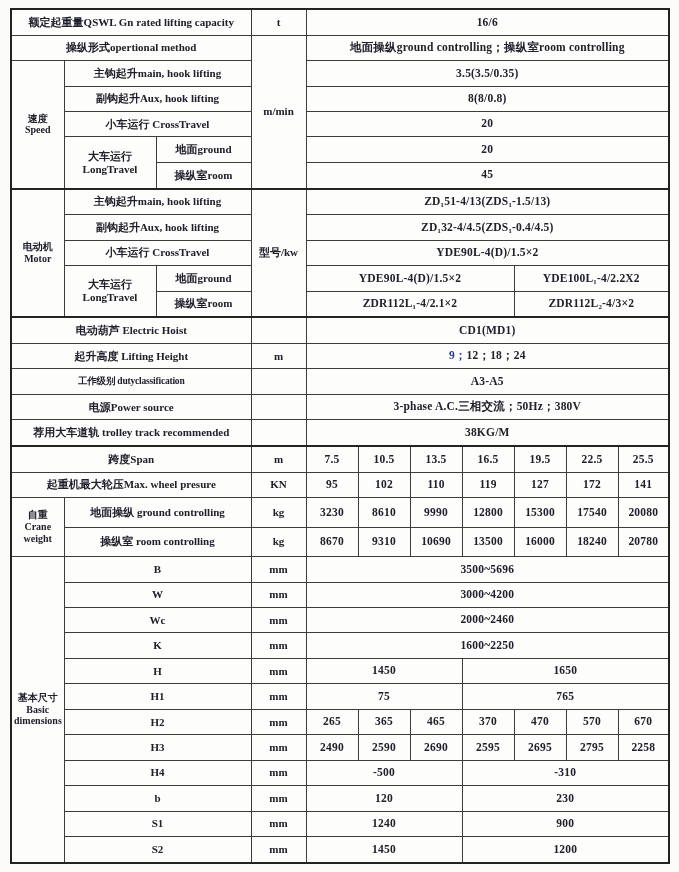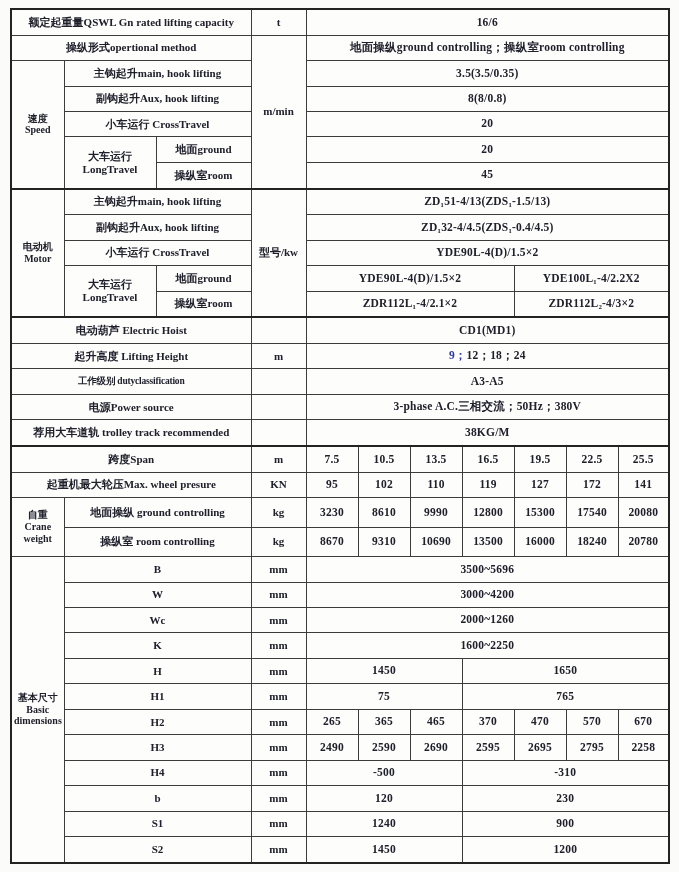--- a/index.html
+++ b/index.html
@@ -205,21 +205,21 @@
           <td colspan="7" class="c-value" data-name="dim-B-value-3">3500~5696</td>
         </tr>
         <tr data-name="row-dim-W">
           <td colspan="2" class="c-label" data-name="dim-W-label-0">W</td>
           <td class="c-unit" data-name="dim-W-unit-1">mm</td>
           <td colspan="7" class="c-value" data-name="dim-W-value-2">3000~4200</td>
         </tr>
         <tr data-name="row-dim-Wc">
           <td colspan="2" class="c-label" data-name="dim-Wc-label-0">Wc</td>
           <td class="c-unit" data-name="dim-Wc-unit-1">mm</td>
-          <td colspan="7" class="c-value" data-name="dim-Wc-value-2">2000~1260</td>
+          <td colspan="7" class="c-value" data-name="dim-Wc-value-2">2000~2460</td>
         </tr>
         <tr data-name="row-dim-K">
           <td colspan="2" class="c-label" data-name="dim-K-label-0">K</td>
           <td class="c-unit" data-name="dim-K-unit-1">mm</td>
           <td colspan="7" class="c-value" data-name="dim-K-value-2">1600~2250</td>
         </tr>
         <tr data-name="row-dim-H">
           <td colspan="2" class="c-label" data-name="dim-H-label-0">H</td>
           <td class="c-unit" data-name="dim-H-unit-1">mm</td>
           <td colspan="3" class="c-value" data-name="dim-H-value-2">1450</td>

